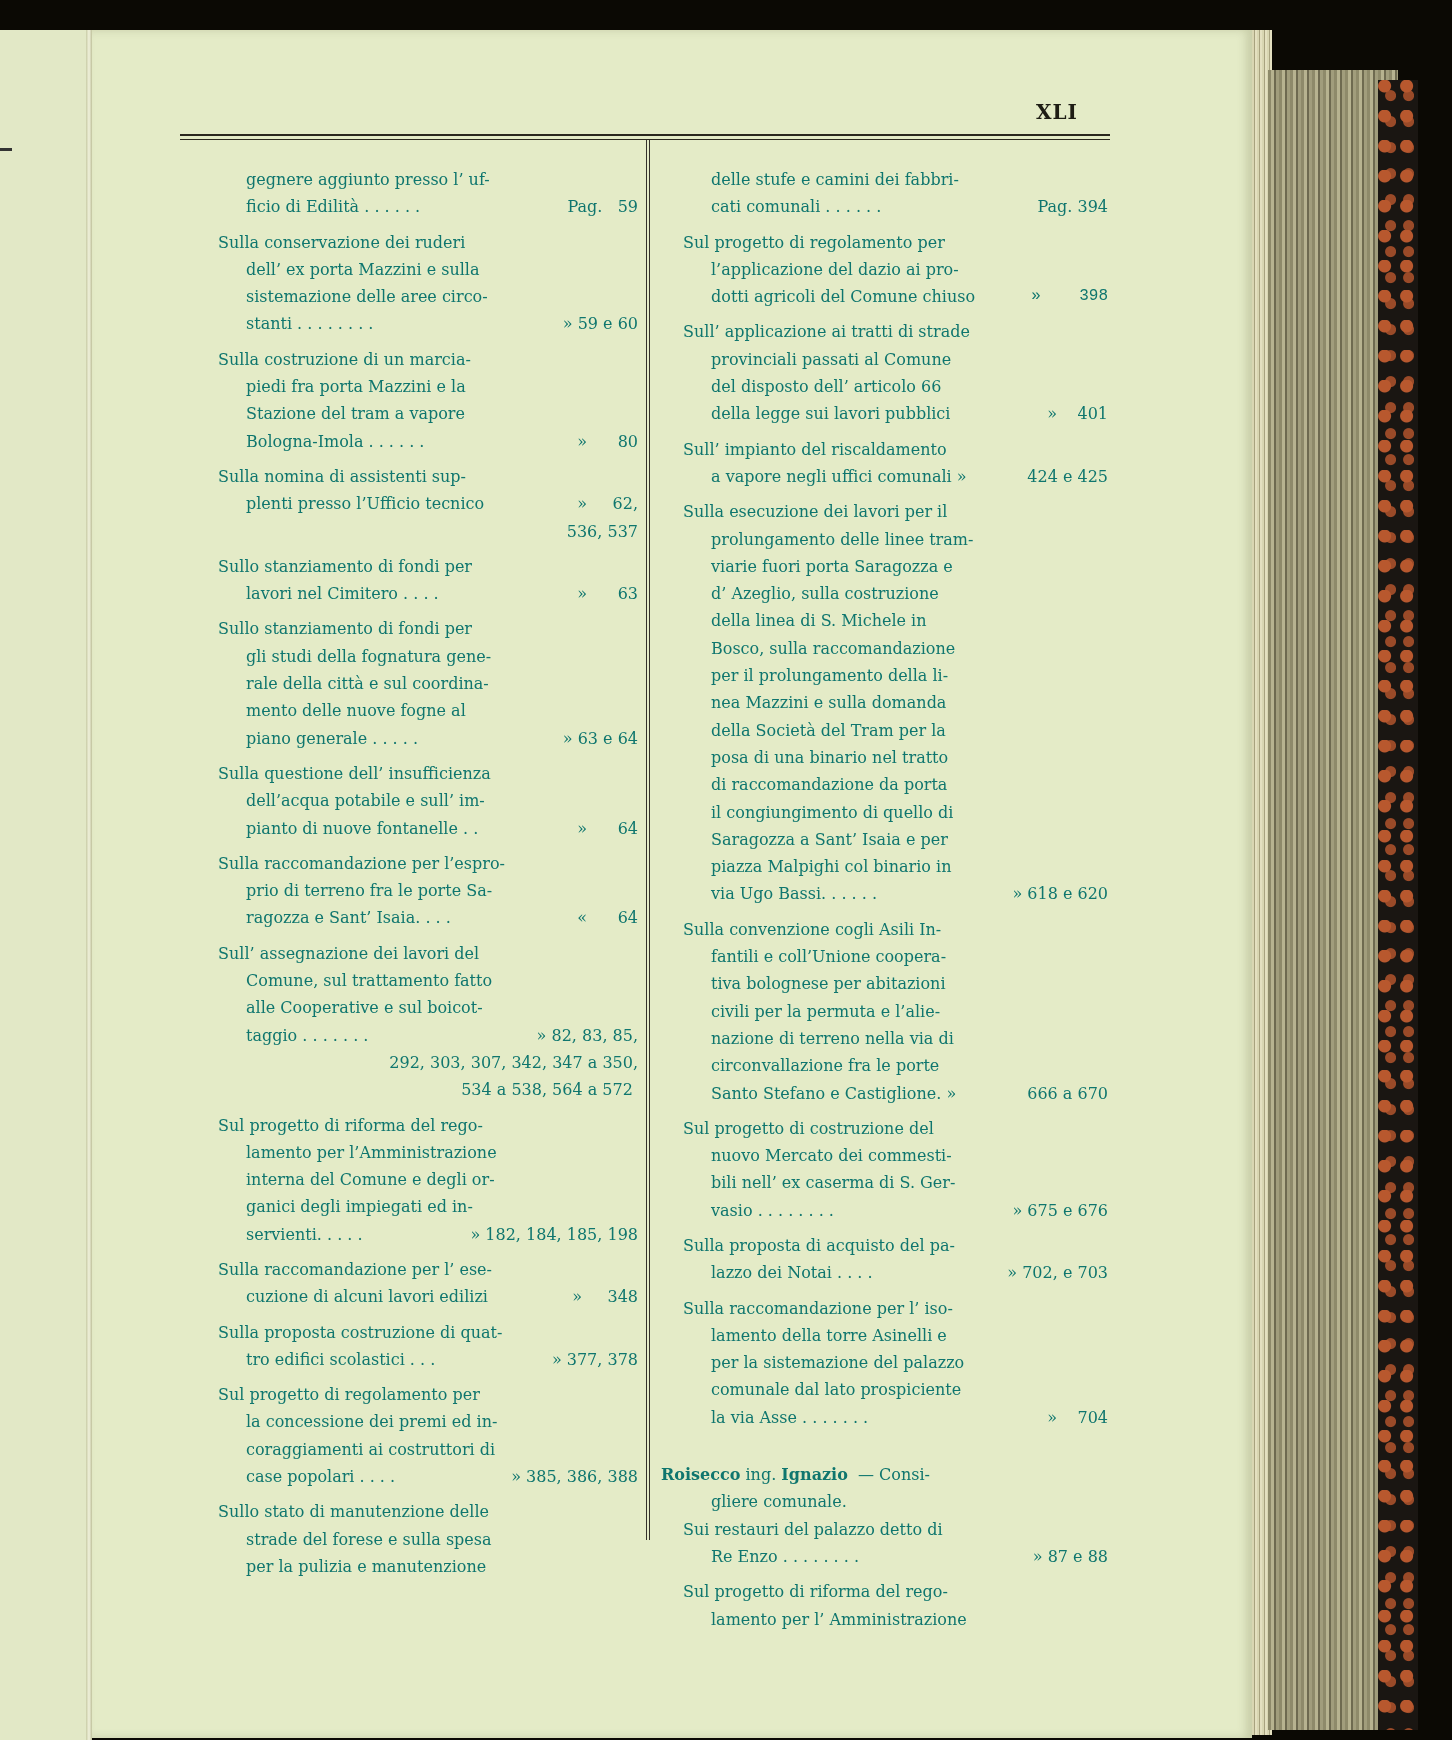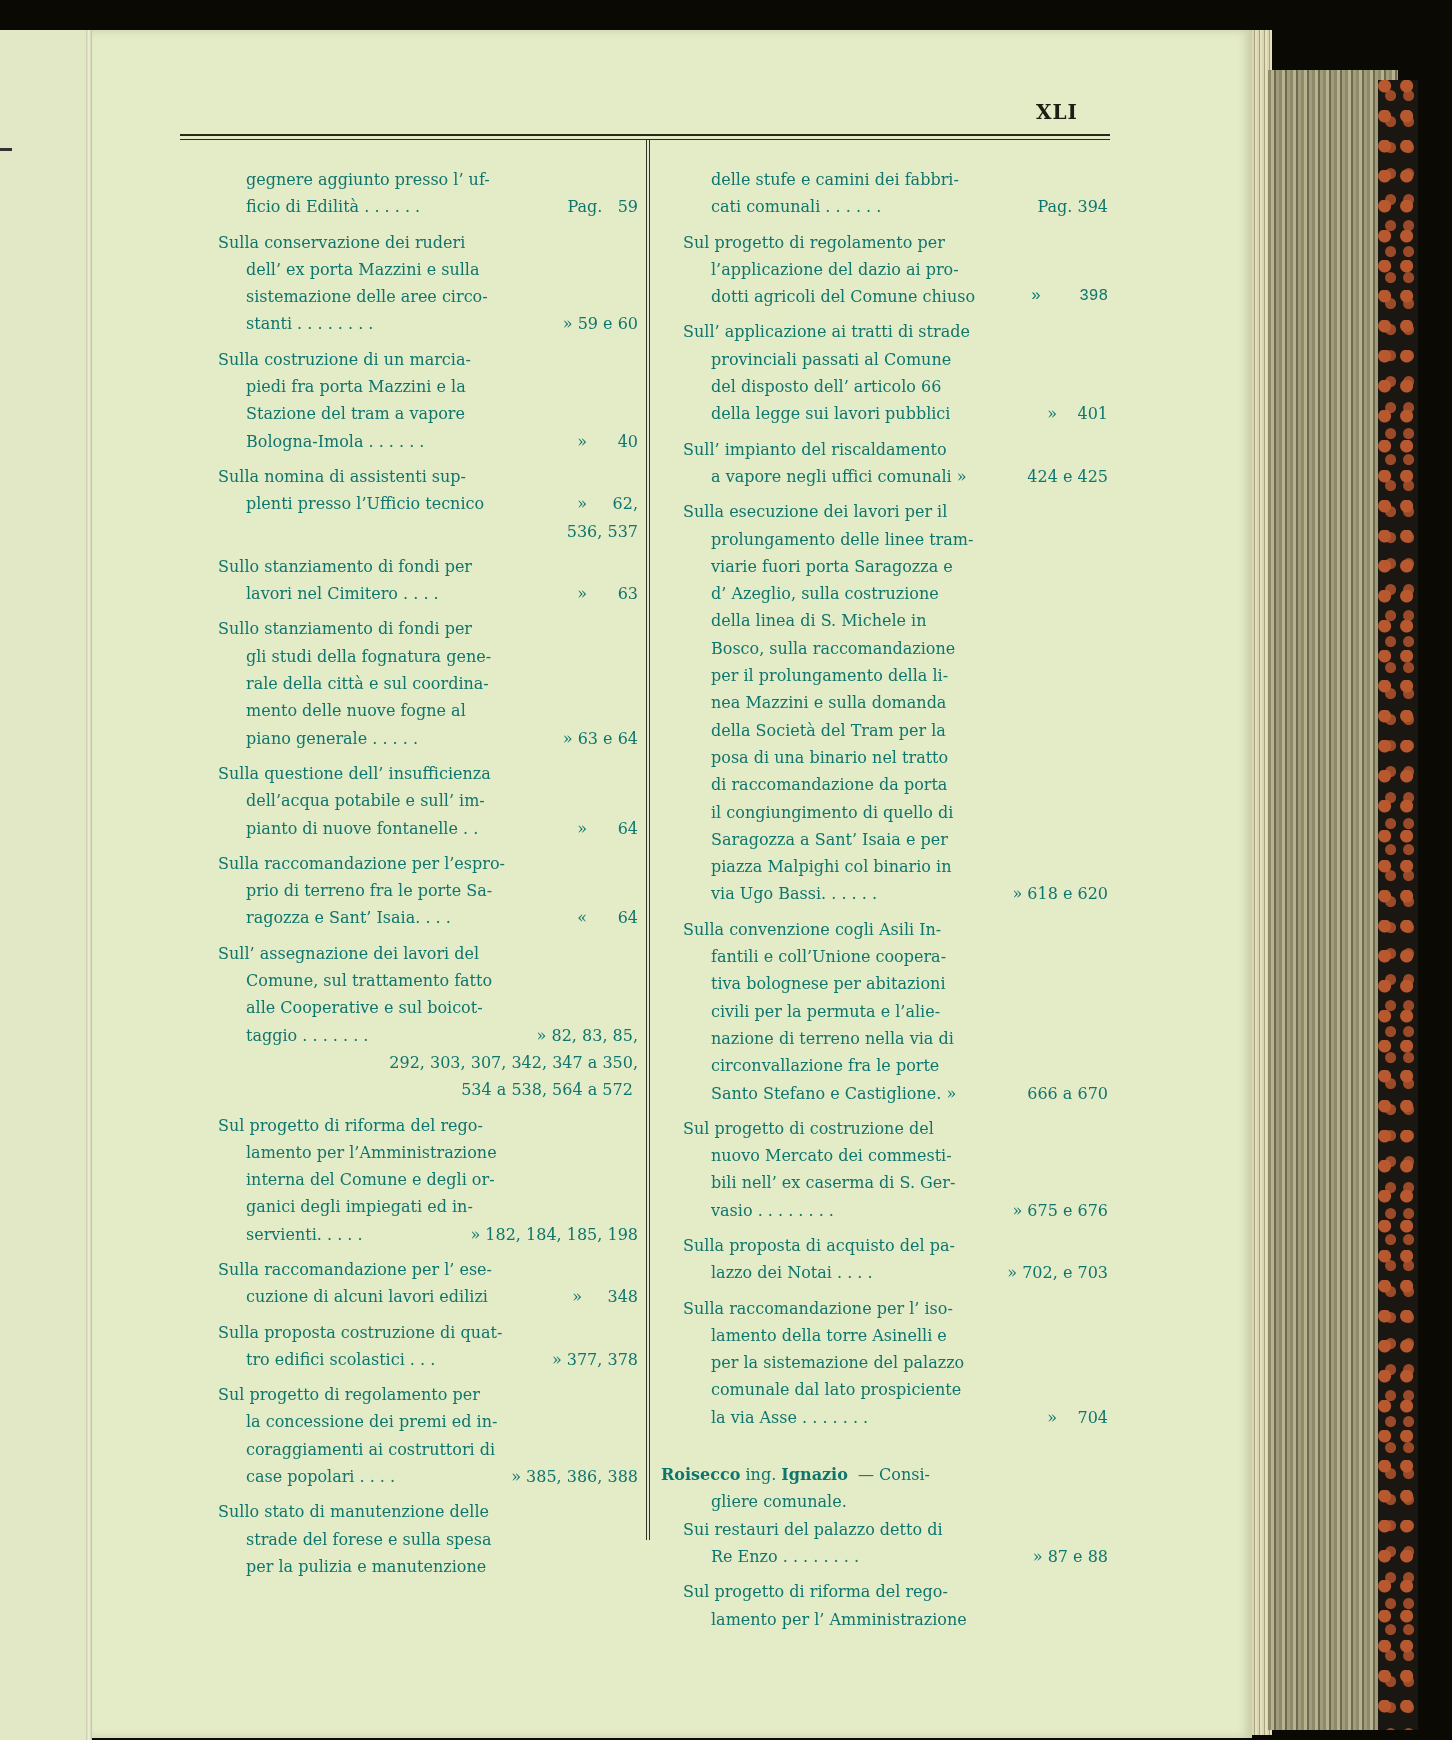--- a/index.html
+++ b/index.html
@@ -92,21 +92,21 @@
         <span class="t">piedi fra porta Mazzini e la</span>
         <span class="fill"></span>
       </div>
       <div class="ln ind">
         <span class="t">Stazione del tram a vapore</span>
         <span class="fill"></span>
       </div>
       <div class="ln ind">
         <span class="t">Bologna-Imola . . . . . .</span>
         <span class="fill"></span>
-        <span class="p" style="white-space: pre;">»      40</span>
+        <span class="p" style="white-space: pre;">»      80</span>
       </div>
     </div>
     <div class="gap"></div>
     <div>
       <div class="ln">
         <span class="t">Sulla nomina di assistenti sup-</span>
         <span class="fill"></span>
       </div>
       <div class="ln ind">
         <span class="t">plenti presso l’Ufficio tecnico</span>

